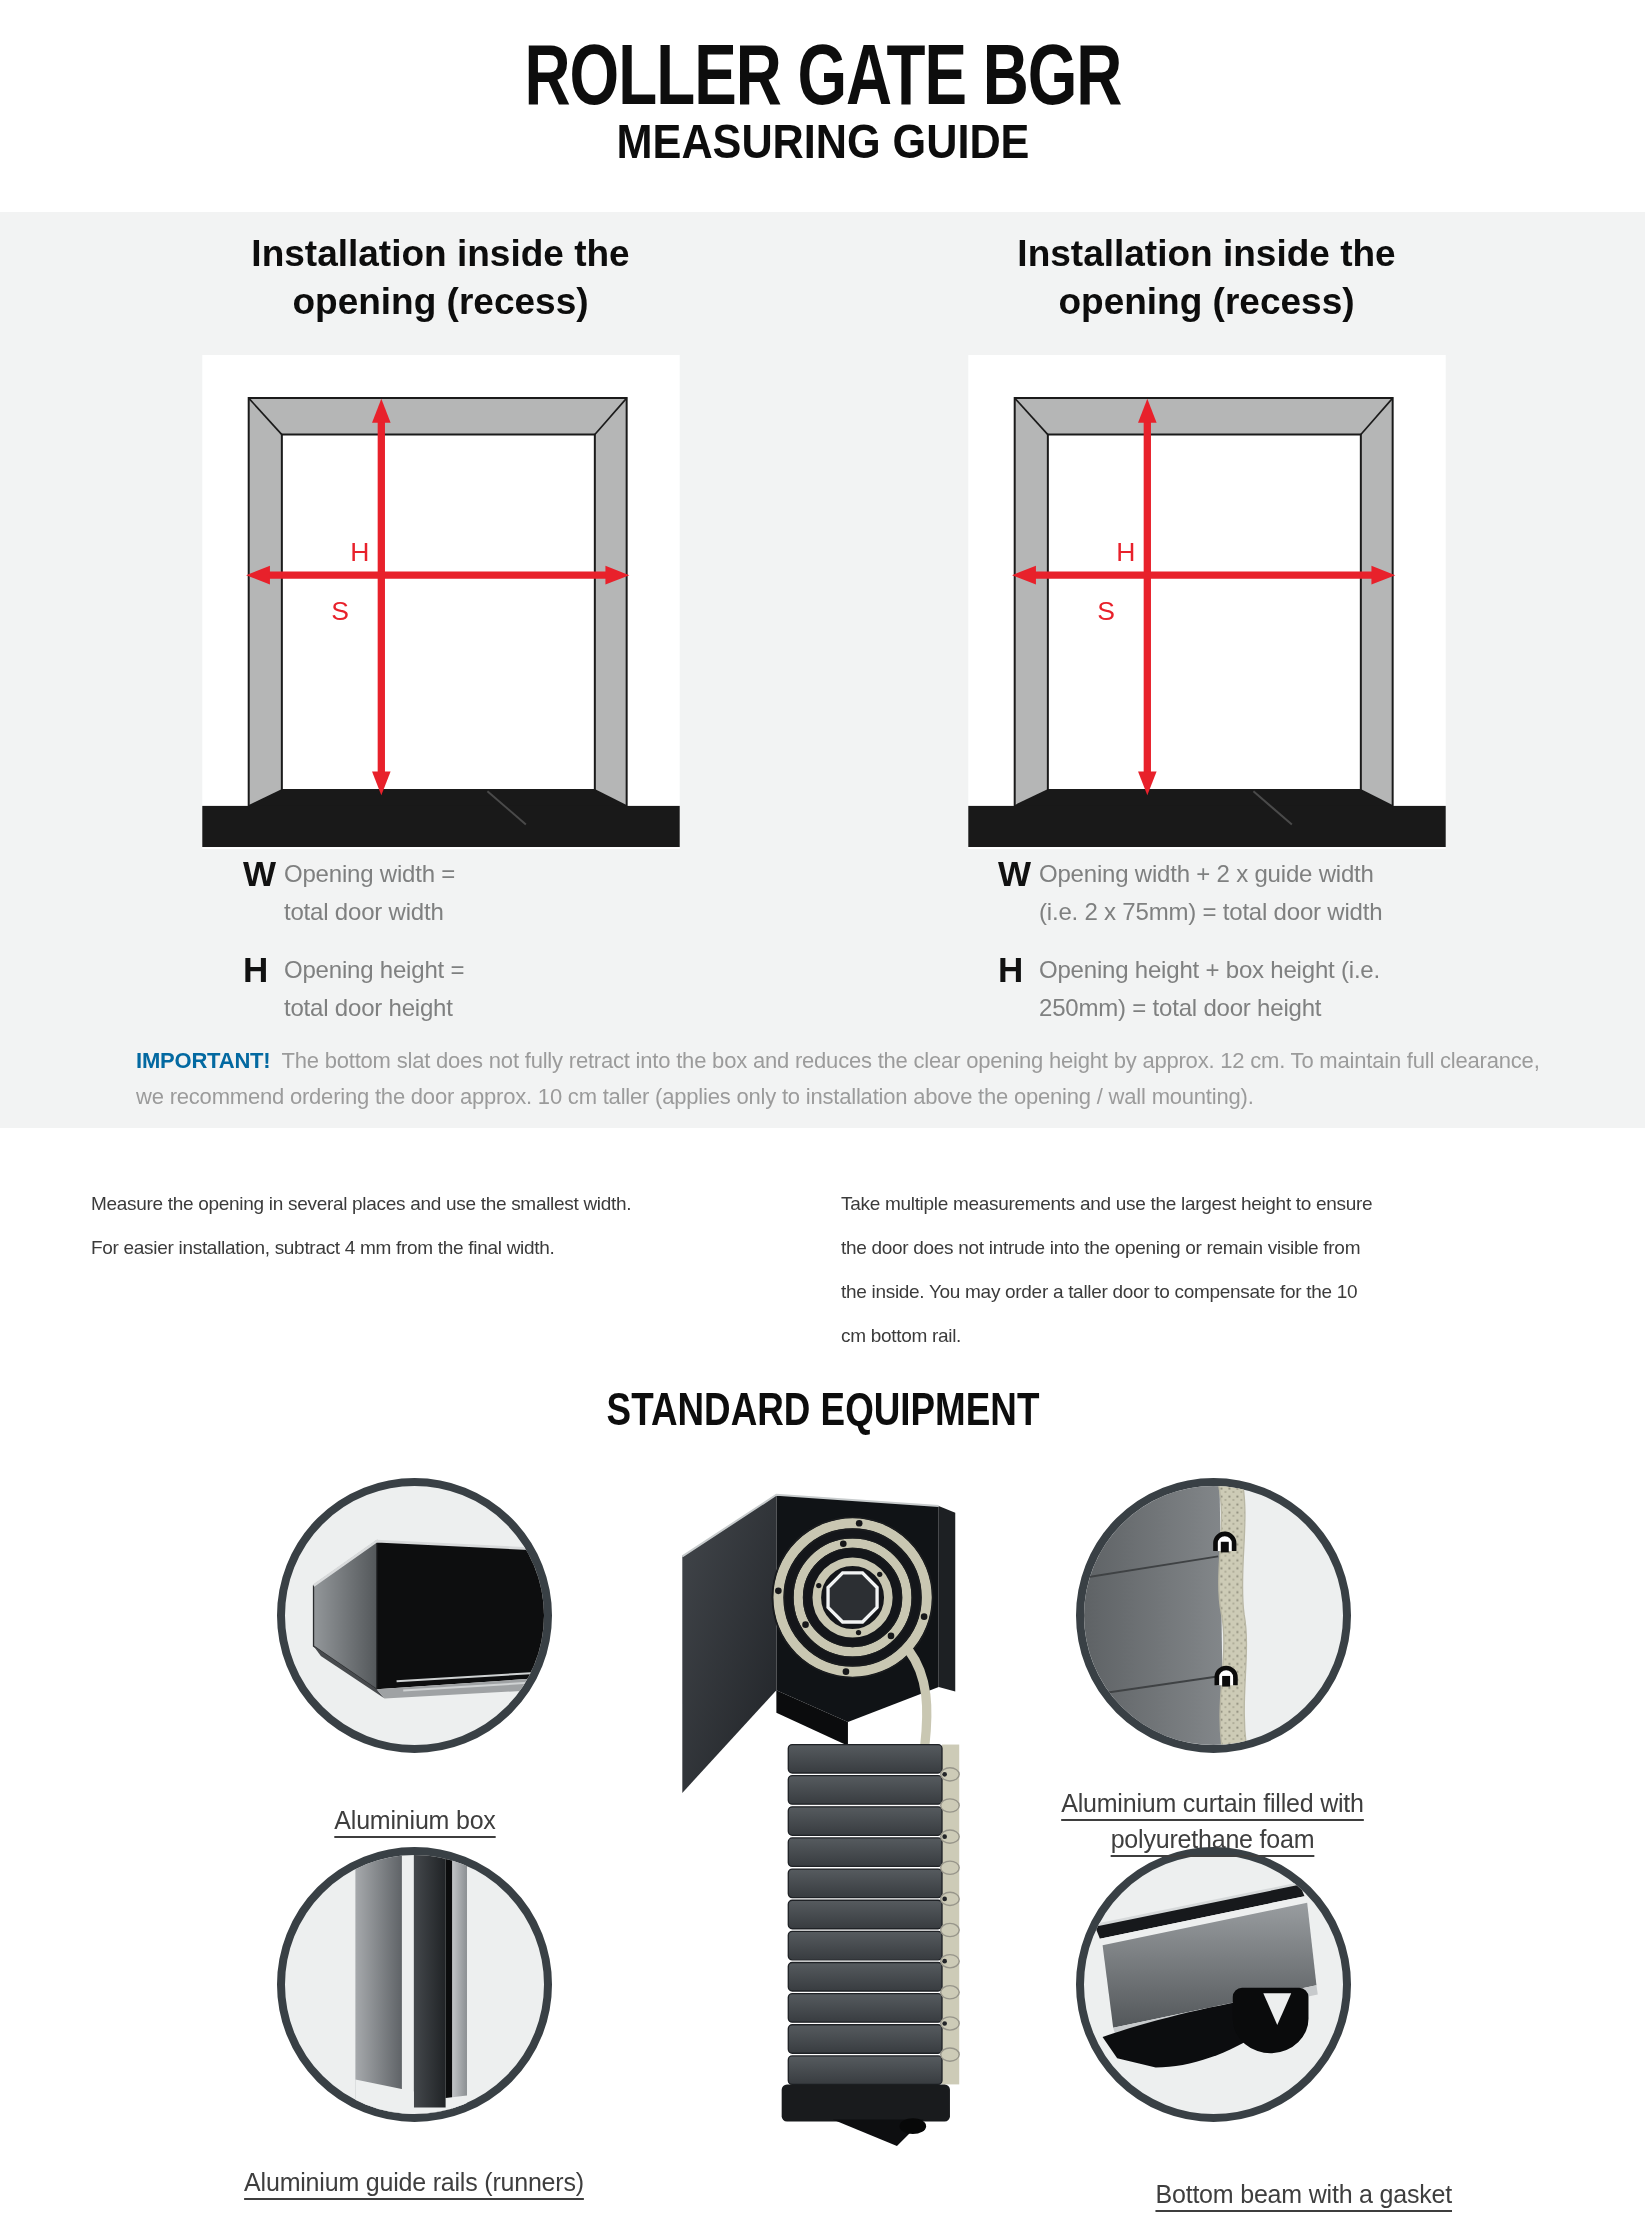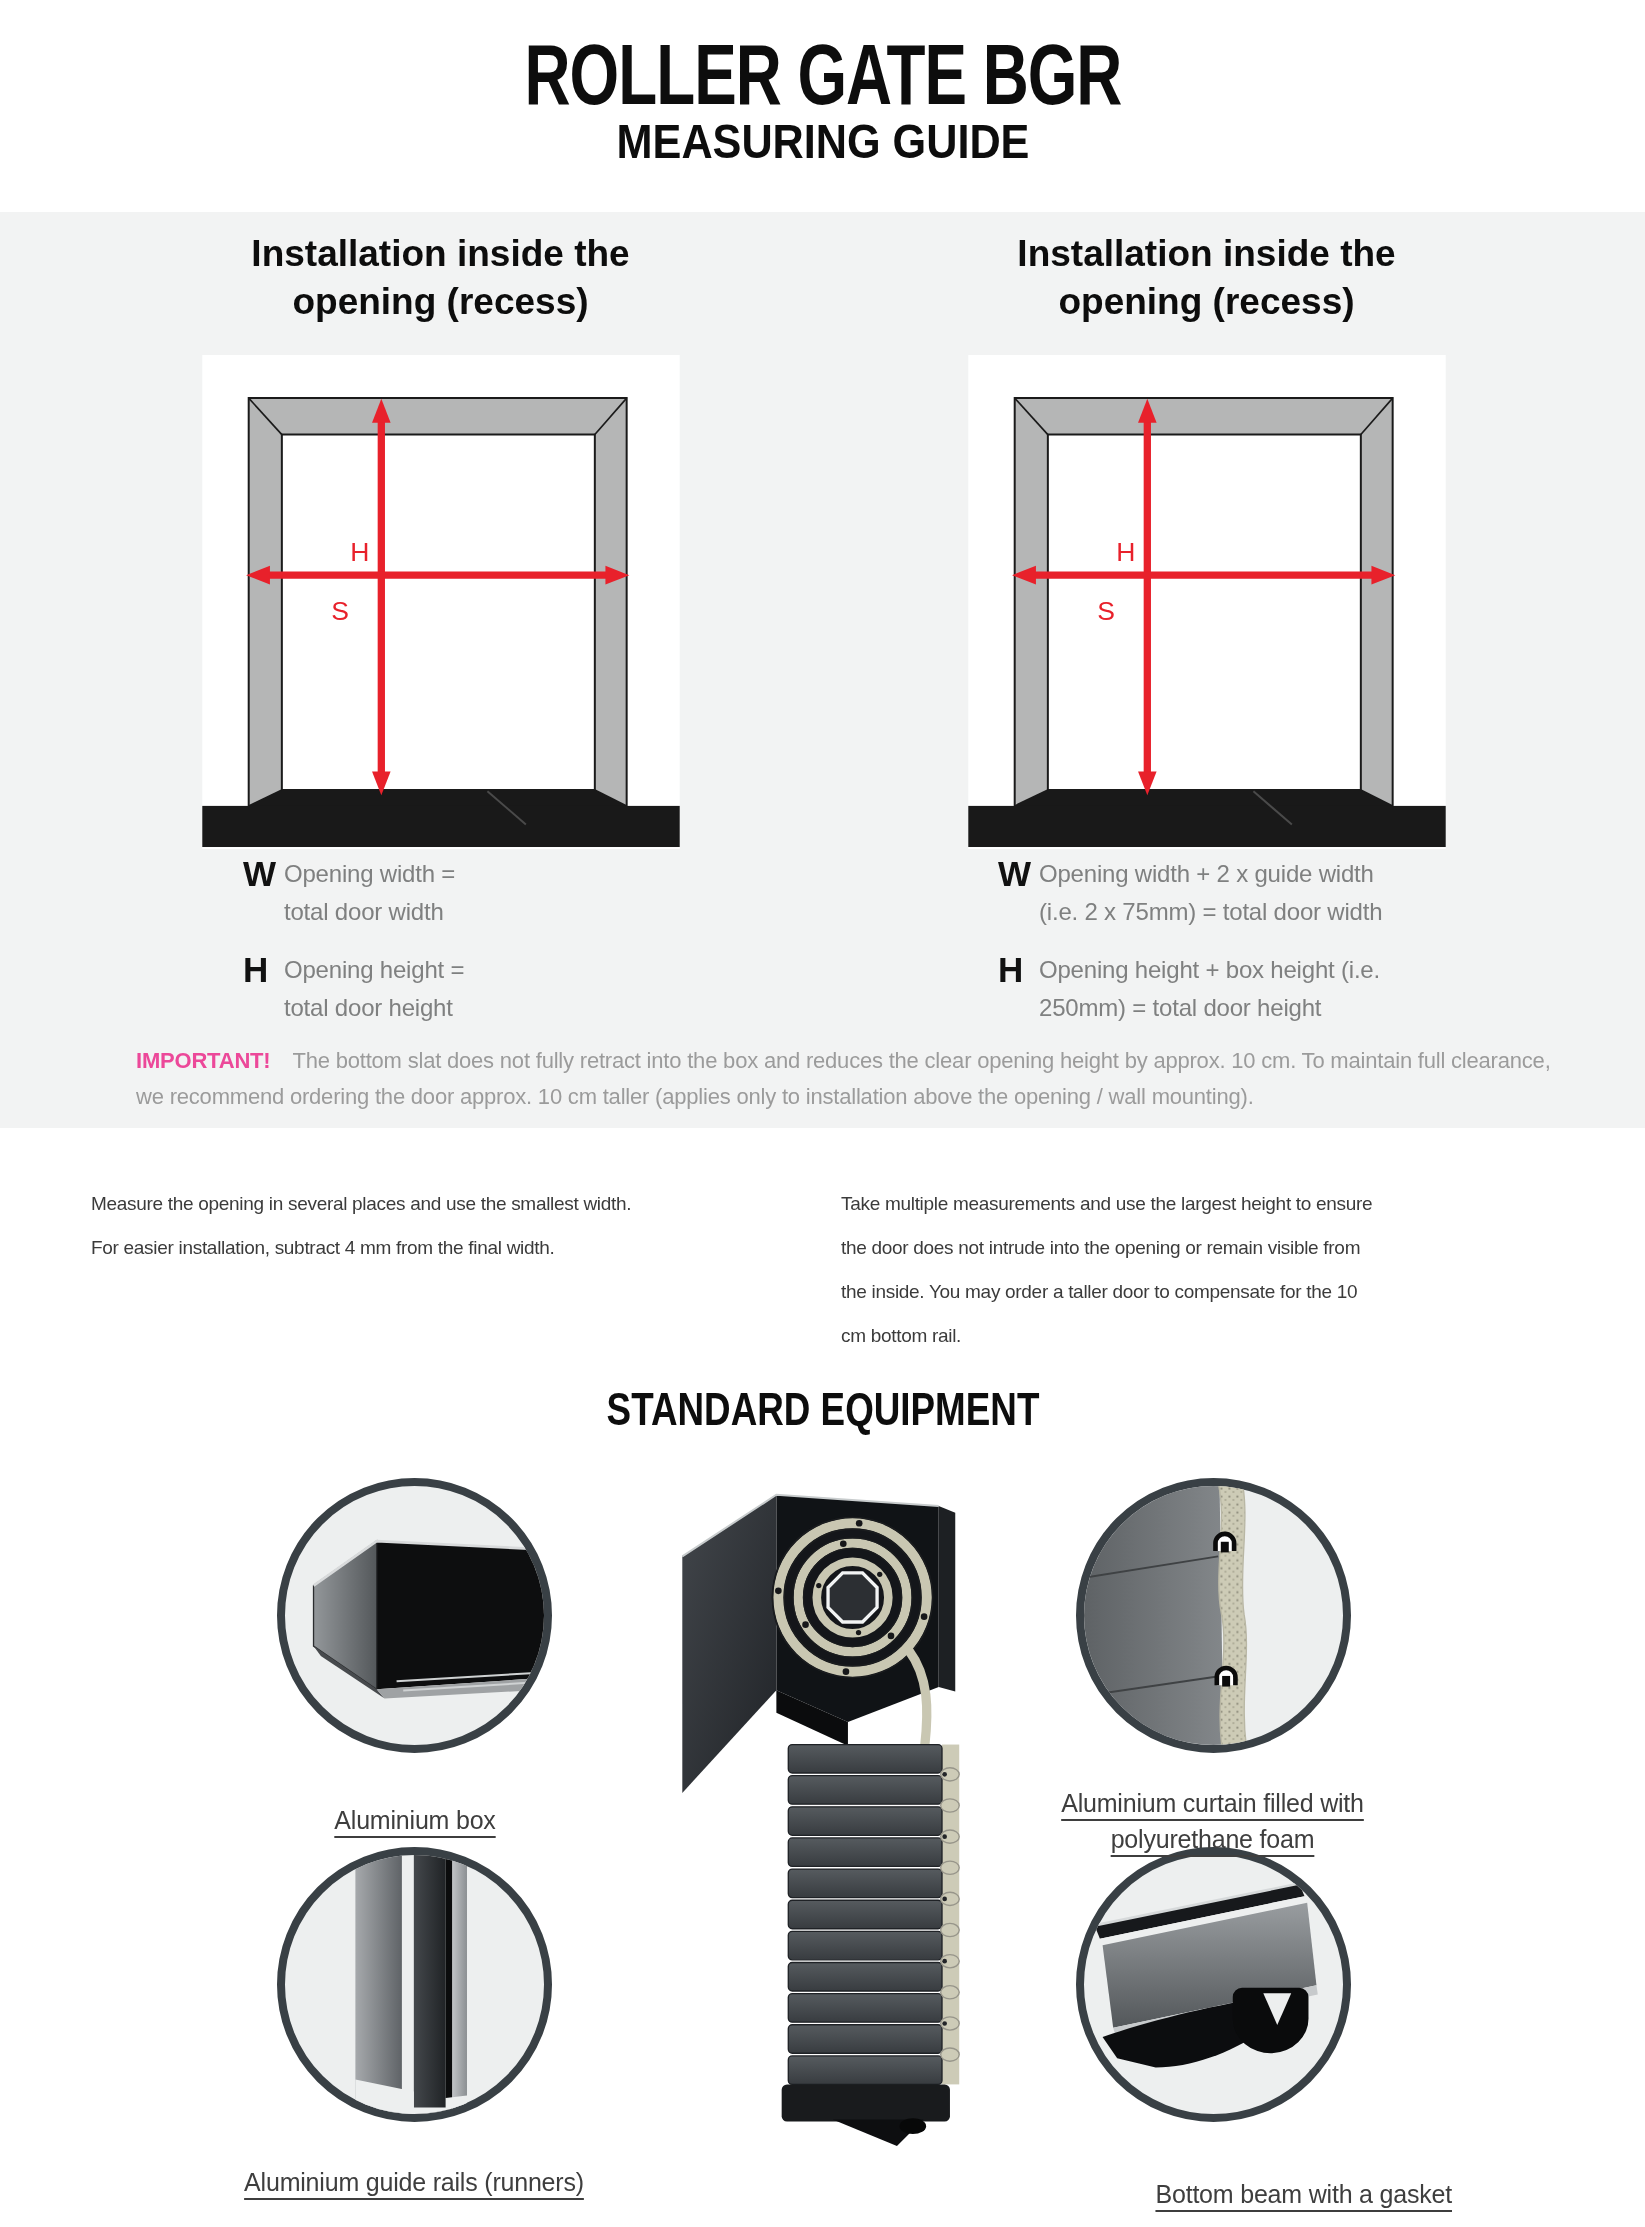--- a/index.html
+++ b/index.html
@@ -27,21 +27,21 @@
   .dim-label{fill:var(--red);font-size:40px;}
   
   .defs{position:absolute;width:438px;}
   #defs-1{left:243px;top:855px;} #defs-2{left:998px;top:855px;}
   .def-row{display:flex;align-items:flex-start;margin-bottom:20px;}
   .def-key{width:41px;flex:0 0 41px;font-size:35px;font-weight:700;line-height:38px;color:#111;}
   .def-text{font-size:24px;line-height:38px;color:var(--defgray);letter-spacing:-0.2px;}
   
   .important{position:absolute;left:136px;top:1043px;width:1433px;font-size:22px;line-height:36px;
              color:var(--muted);letter-spacing:-0.2px;}
-  .imp-label{font-weight:700;color:#ec4899;margin-right:22px;}
+  .imp-label{font-weight:700;color:#0369a1;margin-right:11px;}
   
   .note{position:absolute;top:1182px;font-size:19px;line-height:44px;color:var(--body);letter-spacing:-0.3px;}
   #note-left{left:91px;width:783px;} #note-right{left:841px;width:783px;}
   
   .equip-heading{position:absolute;left:0;top:1385px;width:1646px;text-align:center;font-size:46px;line-height:49px;
                  font-weight:800;transform:scaleX(.8);transform-origin:center;}
   .circle{position:absolute;width:275px;height:275px;box-sizing:border-box;border:8px solid var(--circle-border);
           border-radius:50%;background:var(--circle-fill);overflow:hidden;}
   #circle-1{left:277px;top:1478px;} #circle-2{left:1076px;top:1478px;}
   #circle-3{left:277px;top:1847px;} #circle-4{left:1076px;top:1847px;}
@@ -146,21 +146,21 @@
       <div class="def-key">H</div>
       <div class="def-text">
         <div>Opening height + box height (i.e.</div>
         <div>250mm) = total door height</div>
       </div>
     </div>
   </div>
 
   <div class="important">
     <div>
-      <span class="imp-label">IMPORTANT!</span><span>The bottom slat does not fully retract into the box and reduces the clear opening height by approx. 10 cm. To maintain full clearance,</span>
+      <span class="imp-label">IMPORTANT!</span><span>The bottom slat does not fully retract into the box and reduces the clear opening height by approx. 12 cm. To maintain full clearance,</span>
     </div>
     <div>we recommend ordering the door approx. 10 cm taller (applies only to installation above the opening / wall mounting).</div>
   </div>
 
   <div class="note" id="note-left">
     <div>Measure the opening in several places and use the smallest width.</div>
     <div>For easier installation, subtract 4 mm from the final width.</div>
   </div>
   <div class="note" id="note-right">
     <div>Take multiple measurements and use the largest height to ensure</div>

